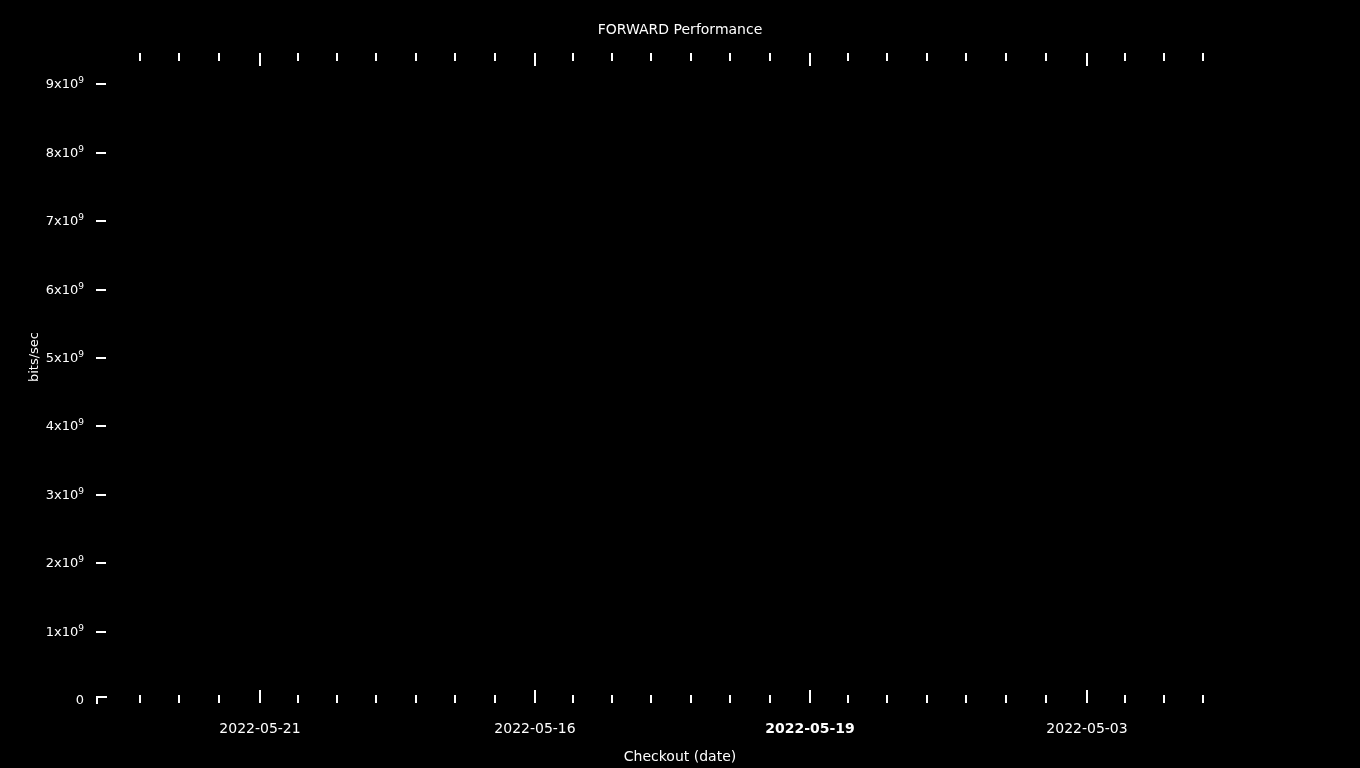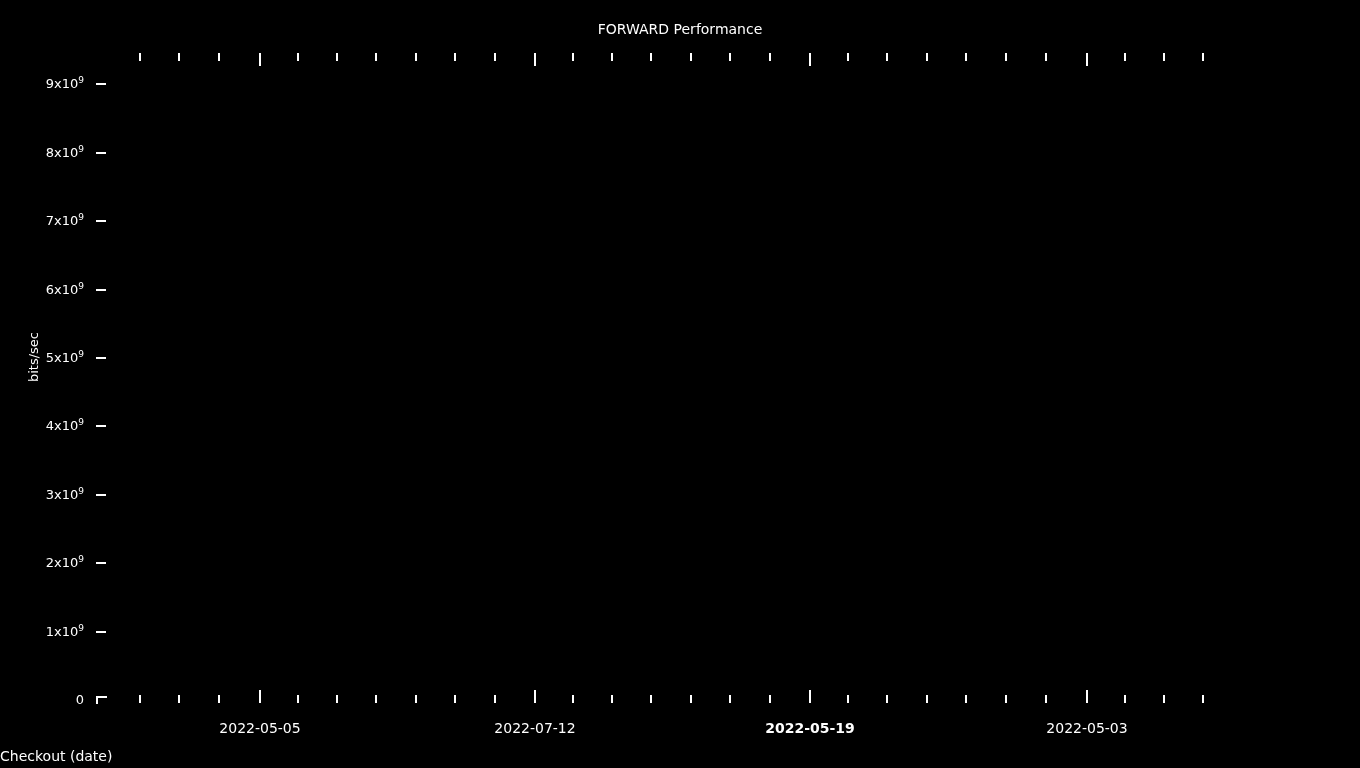--- a/index.html
+++ b/index.html
@@ -30,20 +30,21 @@
     font-size: 14px;
     line-height: 18px;
     color: #ffffff;
     white-space: nowrap;
   }
   .xaxis-title {
     position: absolute;
     left: 0;
     top: 747px;
     width: 1360px;
+    text-align: center;
     font-size: 14px;
     line-height: 18px;
     color: #ffffff;
     white-space: nowrap;
   }
   .yaxis-title {
     position: absolute;
     left: 0px;
     top: 343px;
     width: 68px;
@@ -199,36 +200,36 @@
       <div class="ytick-mark-left" style="left: 96px; top: 83px;"></div>
       <div class="ytick-mark-right" style="left: 1322px; top: 83px;"></div>
       <div class="xtick-minor-top" style="left: 139px; top: 53px; height: 8px;"></div>
       <div class="xtick-minor-bottom" style="left: 139px; top: 695px; height: 8px;"></div>
       <div class="xtick-minor-top" style="left: 178px; top: 53px; height: 8px;"></div>
       <div class="xtick-minor-bottom" style="left: 178px; top: 695px; height: 8px;"></div>
       <div class="xtick-minor-top" style="left: 218px; top: 53px; height: 8px;"></div>
       <div class="xtick-minor-bottom" style="left: 218px; top: 695px; height: 8px;"></div>
       <div class="xtick-major-top" style="left: 259px; top: 53px; height: 13px;"></div>
       <div class="xtick-major-bottom" style="left: 259px; top: 690px; height: 13px;"></div>
-      <div class="xtick-label" style="left: 260px;">2022-05-05</div>
+      <div class="xtick-label" style="left: 260px;">2022-05-21</div>
       <div class="xtick-minor-top" style="left: 297px; top: 53px; height: 8px;"></div>
       <div class="xtick-minor-bottom" style="left: 297px; top: 695px; height: 8px;"></div>
       <div class="xtick-minor-top" style="left: 336px; top: 53px; height: 8px;"></div>
       <div class="xtick-minor-bottom" style="left: 336px; top: 695px; height: 8px;"></div>
       <div class="xtick-minor-top" style="left: 375px; top: 53px; height: 8px;"></div>
       <div class="xtick-minor-bottom" style="left: 375px; top: 695px; height: 8px;"></div>
       <div class="xtick-minor-top" style="left: 415px; top: 53px; height: 8px;"></div>
       <div class="xtick-minor-bottom" style="left: 415px; top: 695px; height: 8px;"></div>
       <div class="xtick-minor-top" style="left: 454px; top: 53px; height: 8px;"></div>
       <div class="xtick-minor-bottom" style="left: 454px; top: 695px; height: 8px;"></div>
       <div class="xtick-minor-top" style="left: 494px; top: 53px; height: 8px;"></div>
       <div class="xtick-minor-bottom" style="left: 494px; top: 695px; height: 8px;"></div>
       <div class="xtick-major-top" style="left: 534px; top: 53px; height: 13px;"></div>
       <div class="xtick-major-bottom" style="left: 534px; top: 690px; height: 13px;"></div>
-      <div class="xtick-label" style="left: 535px;">2022-07-12</div>
+      <div class="xtick-label" style="left: 535px;">2022-05-16</div>
       <div class="xtick-minor-top" style="left: 572px; top: 53px; height: 8px;"></div>
       <div class="xtick-minor-bottom" style="left: 572px; top: 695px; height: 8px;"></div>
       <div class="xtick-minor-top" style="left: 611px; top: 53px; height: 8px;"></div>
       <div class="xtick-minor-bottom" style="left: 611px; top: 695px; height: 8px;"></div>
       <div class="xtick-minor-top" style="left: 650px; top: 53px; height: 8px;"></div>
       <div class="xtick-minor-bottom" style="left: 650px; top: 695px; height: 8px;"></div>
       <div class="xtick-minor-top" style="left: 690px; top: 53px; height: 8px;"></div>
       <div class="xtick-minor-bottom" style="left: 690px; top: 695px; height: 8px;"></div>
       <div class="xtick-minor-top" style="left: 729px; top: 53px; height: 8px;"></div>
       <div class="xtick-minor-bottom" style="left: 729px; top: 695px; height: 8px;"></div>

